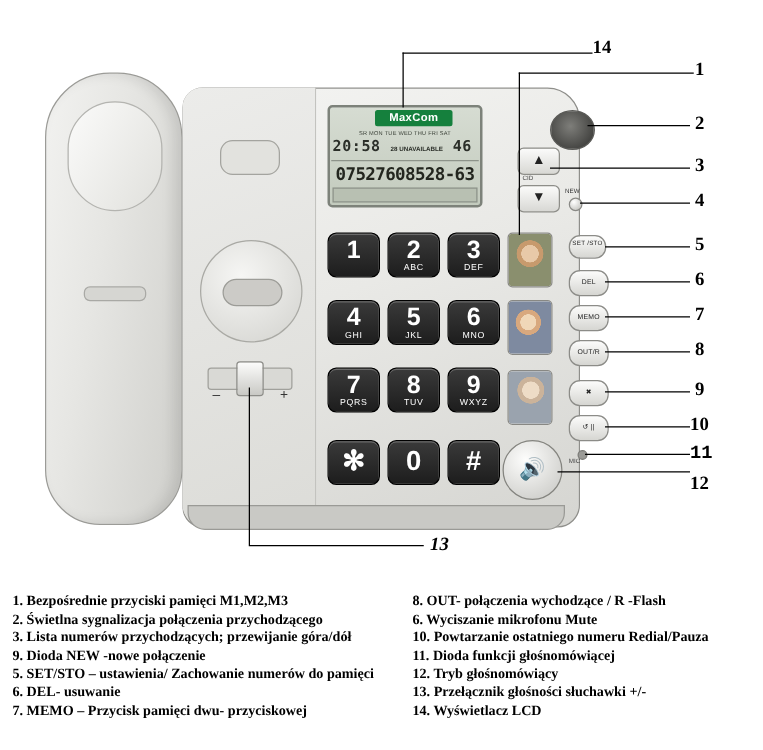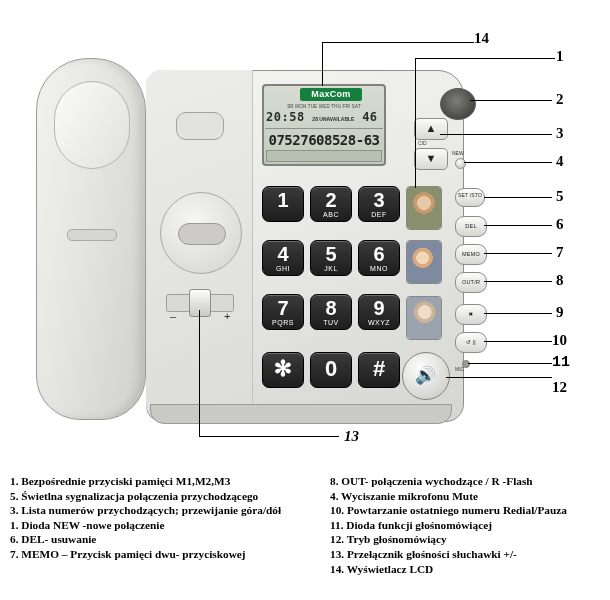--- a/index.html
+++ b/index.html
@@ -543,31 +543,32 @@
   <div class="callout" style="left:556px; top:304px;">9</div>
   <div class="callout" style="left:552px; top:332px;">10</div>
   <div class="callout" style="left:552px; top:354px;font-family:Liberation Mono, monospace;">11</div>
   <div class="callout" style="left:552px; top:368px;margin-top:11px;">12</div>
   <div class="callout" style="left:344px; top:428px;font-style:italic;">13</div>
 
   <div class="legend">
     <div class="col left">
       <ul>
         <li>1. Bezpośrednie przyciski pamięci M1,M2,M3</li>
-        <li>5. Świetlna sygnalizacja połączenia przychodzącego</li>
+        <li>2. Świetlna sygnalizacja połączenia przychodzącego</li>
         <li>3. Lista numerów przychodzących; przewijanie góra/dół</li>
-        <li>1. Dioda NEW -nowe połączenie</li>
+        <li>9. Dioda NEW -nowe połączenie</li>
+        <li>5. SET/STO – ustawienia/ Zachowanie numerów do pamięci</li>
         <li>6. DEL- usuwanie</li>
         <li>7. MEMO –  Przycisk  pamięci  dwu- przyciskowej</li>
       </ul>
     </div>
     <div class="col right">
       <ul>
         <li>8. OUT- połączenia wychodzące / R -Flash</li>
-        <li>4. Wyciszanie mikrofonu Mute</li>
+        <li>6. Wyciszanie mikrofonu Mute</li>
         <li>10. Powtarzanie ostatniego numeru Redial/Pauza</li>
         <li>11. Dioda funkcji głośnomówiącej</li>
         <li>12. Tryb głośnomówiący</li>
         <li>13. Przełącznik głośności słuchawki +/-</li>
         <li>14. Wyświetlacz LCD</li>
       </ul>
     </div>
   </div>
 
 </div>

